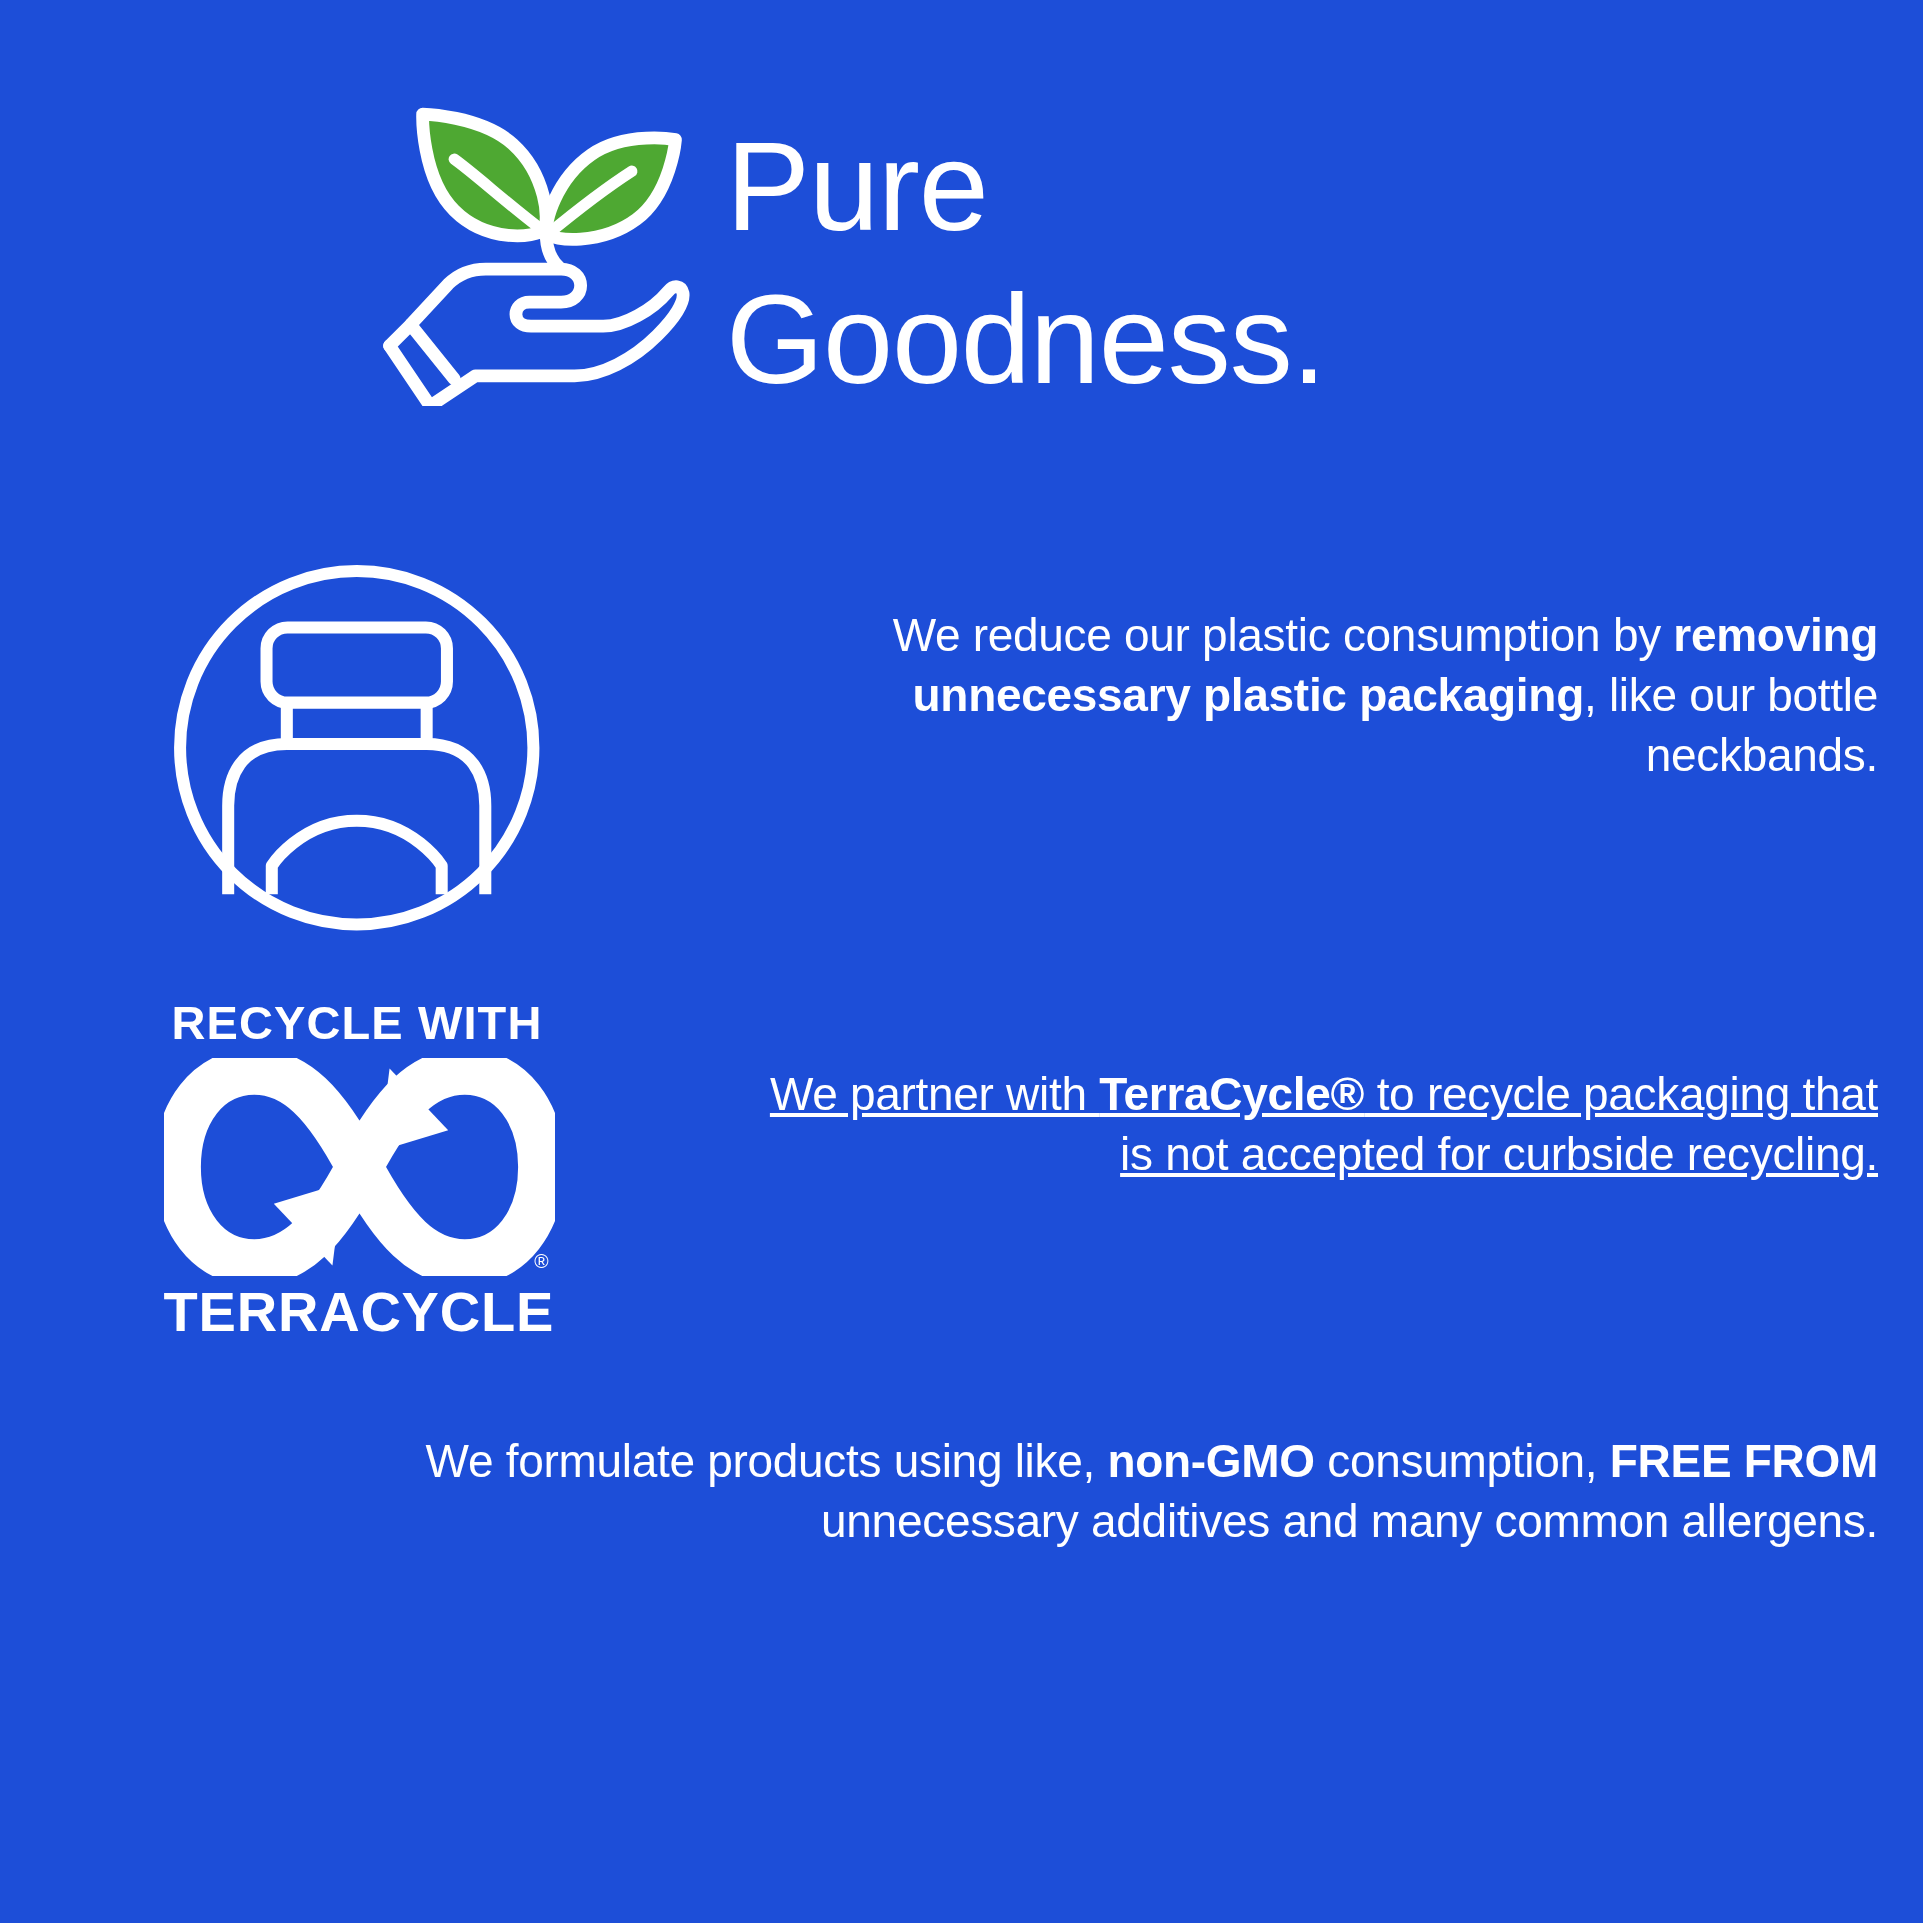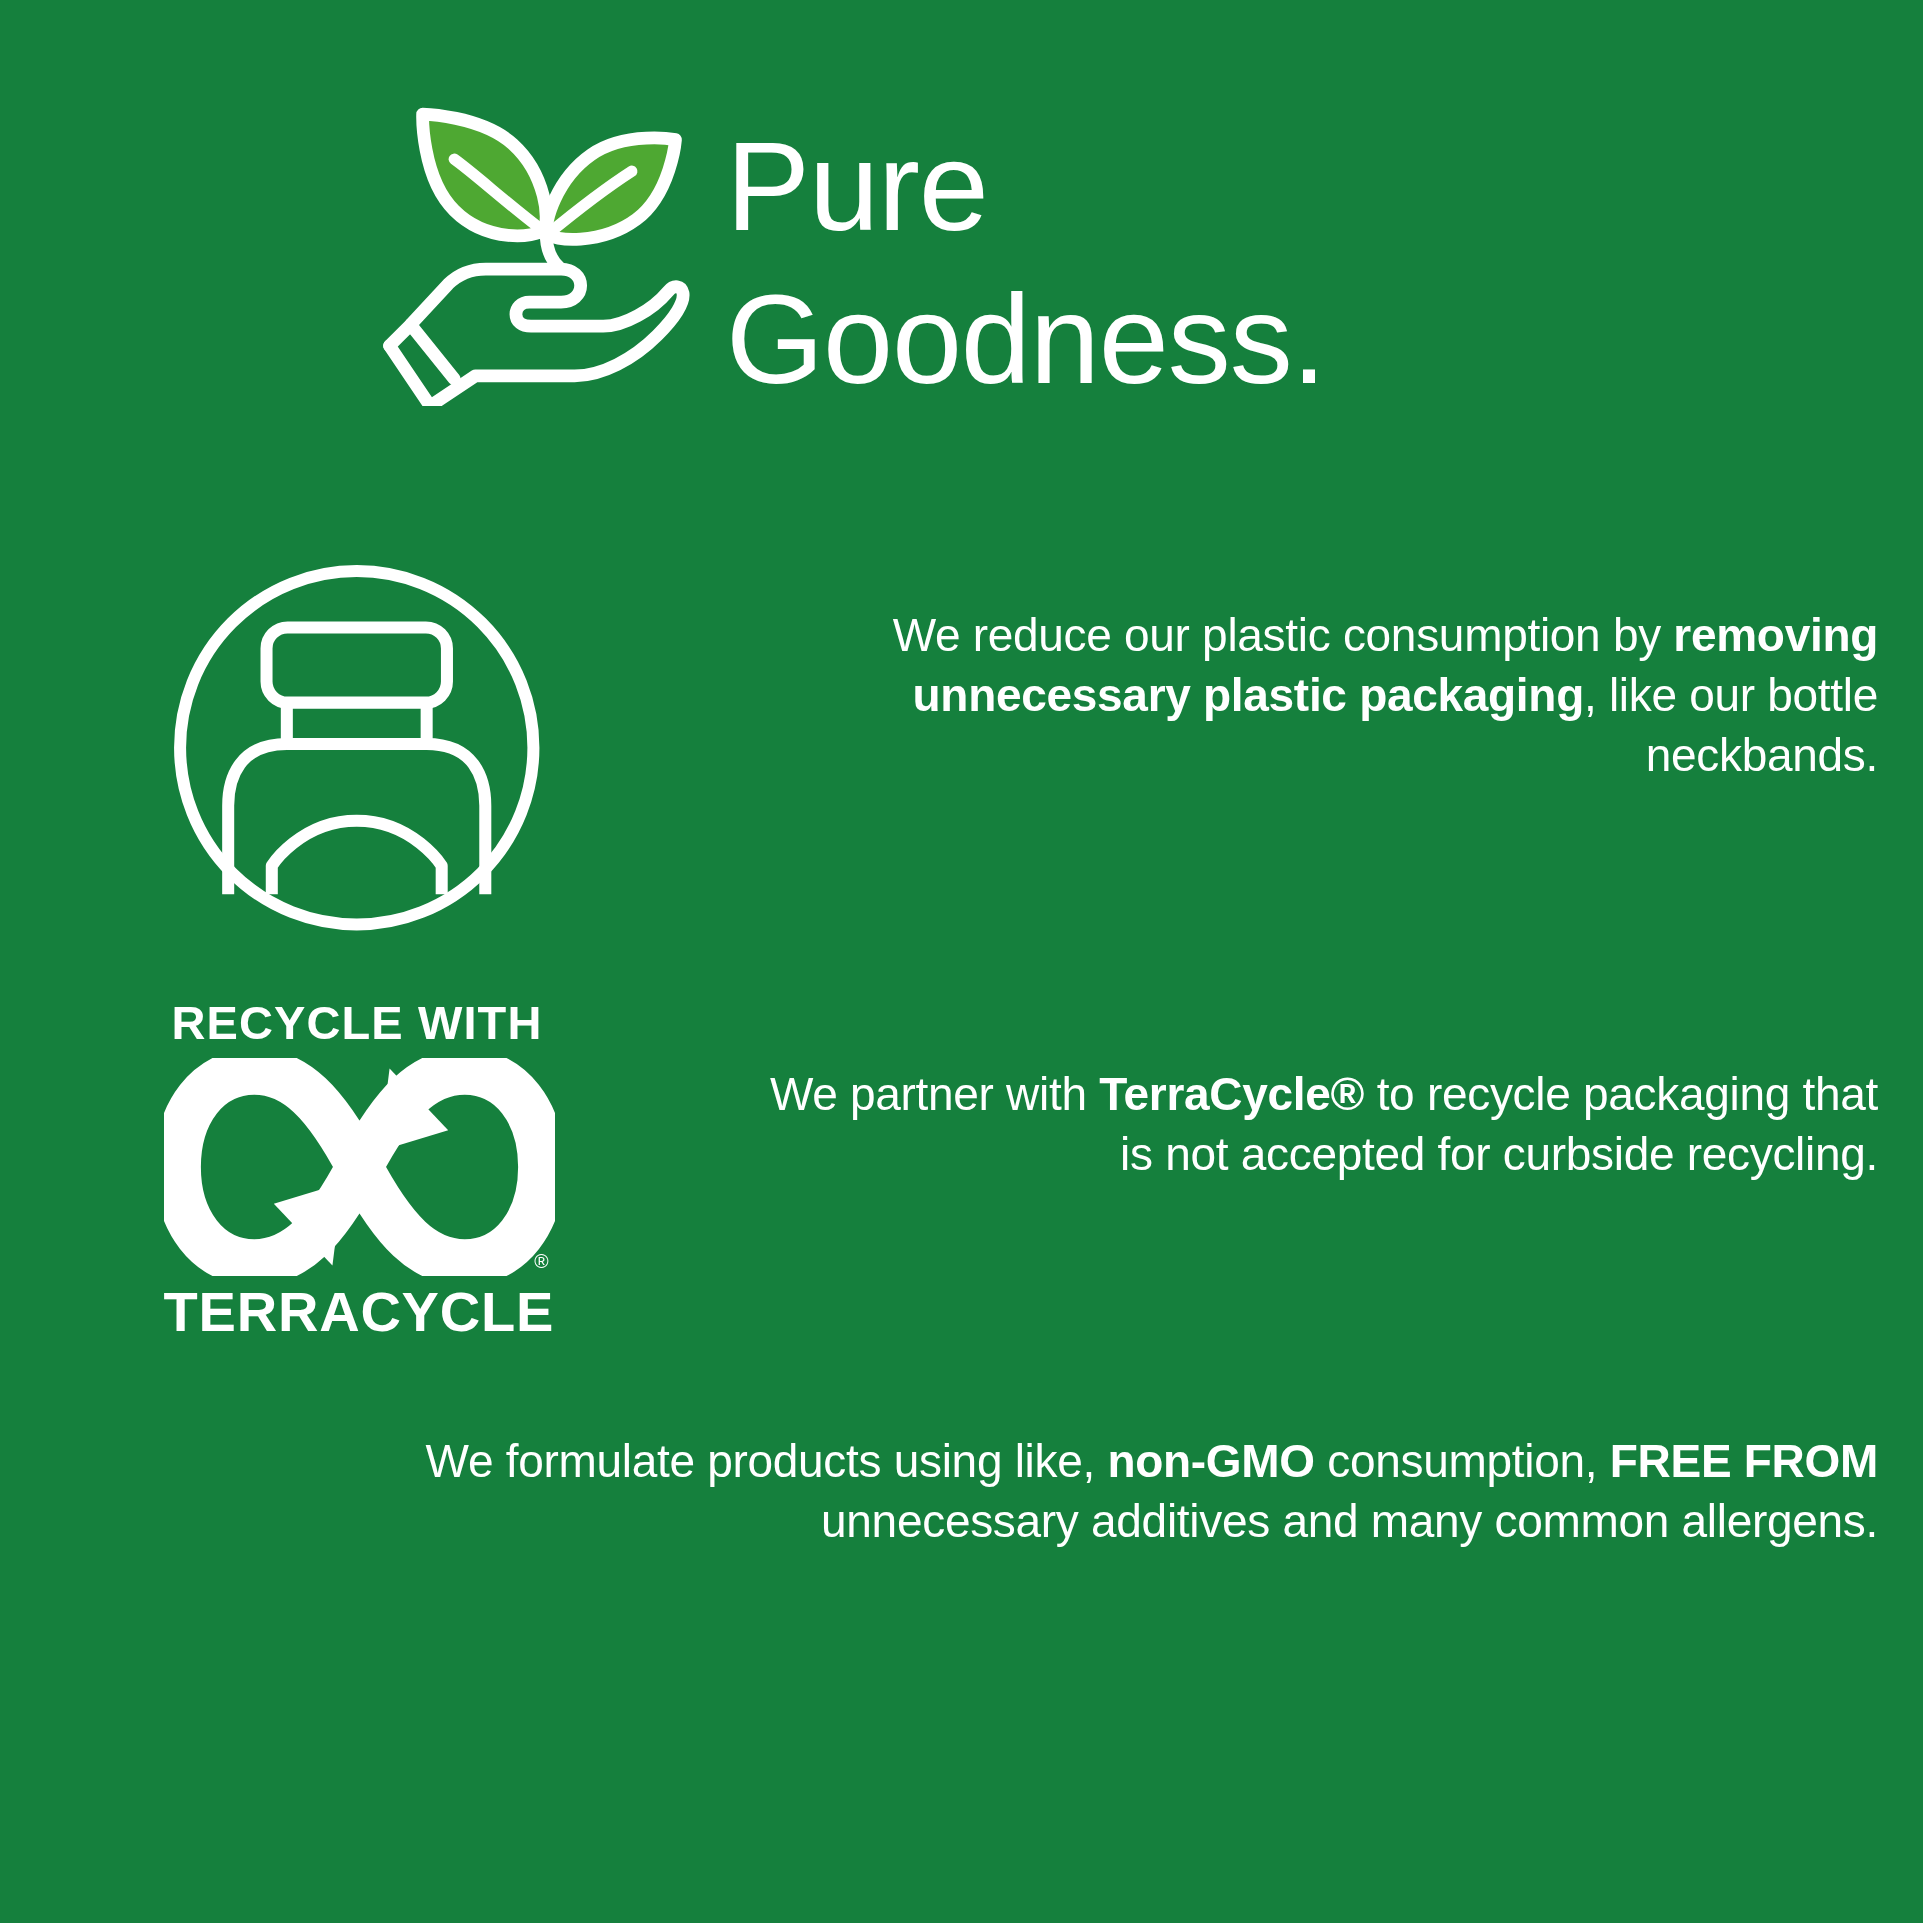--- a/index.html
+++ b/index.html
@@ -15,21 +15,21 @@
     background: #2a3c88;
     font-family: "Liberation Sans", sans-serif;
     color: #ffffff;
     -webkit-font-smoothing: antialiased;
   }
 
   .page {
     position: relative;
     width: 1924px;
     height: 1924px;
-    background: #15803d;
+    background: #1d4ed8;
   }
 
   
   .header {
     position: absolute;
     left: 376px;
     top: 105px;
     width: 1278px;
     height: 316px;
     display: flex;
@@ -81,21 +81,21 @@
     flex: 1 1 auto;
     padding-left: 128px;
     padding-top: 65px;
     font-size: 46px;
     line-height: 1.30;
     font-weight: 400;
     letter-spacing: -0.3px;
     color: #ffffff;
     text-align: right;
   }
-  .row-2 .row-text { padding-top: 66px; }
+  .row-2 .row-text { padding-top: 66px; text-decoration: underline; }
   .row-3 .row-text { padding-top: 30px; }
 
   .row-text b { font-weight: 700; }
 
   
   .tc-top {
     font-size: 47px;
     font-weight: 700;
     letter-spacing: 1.1px;
     line-height: 1;

